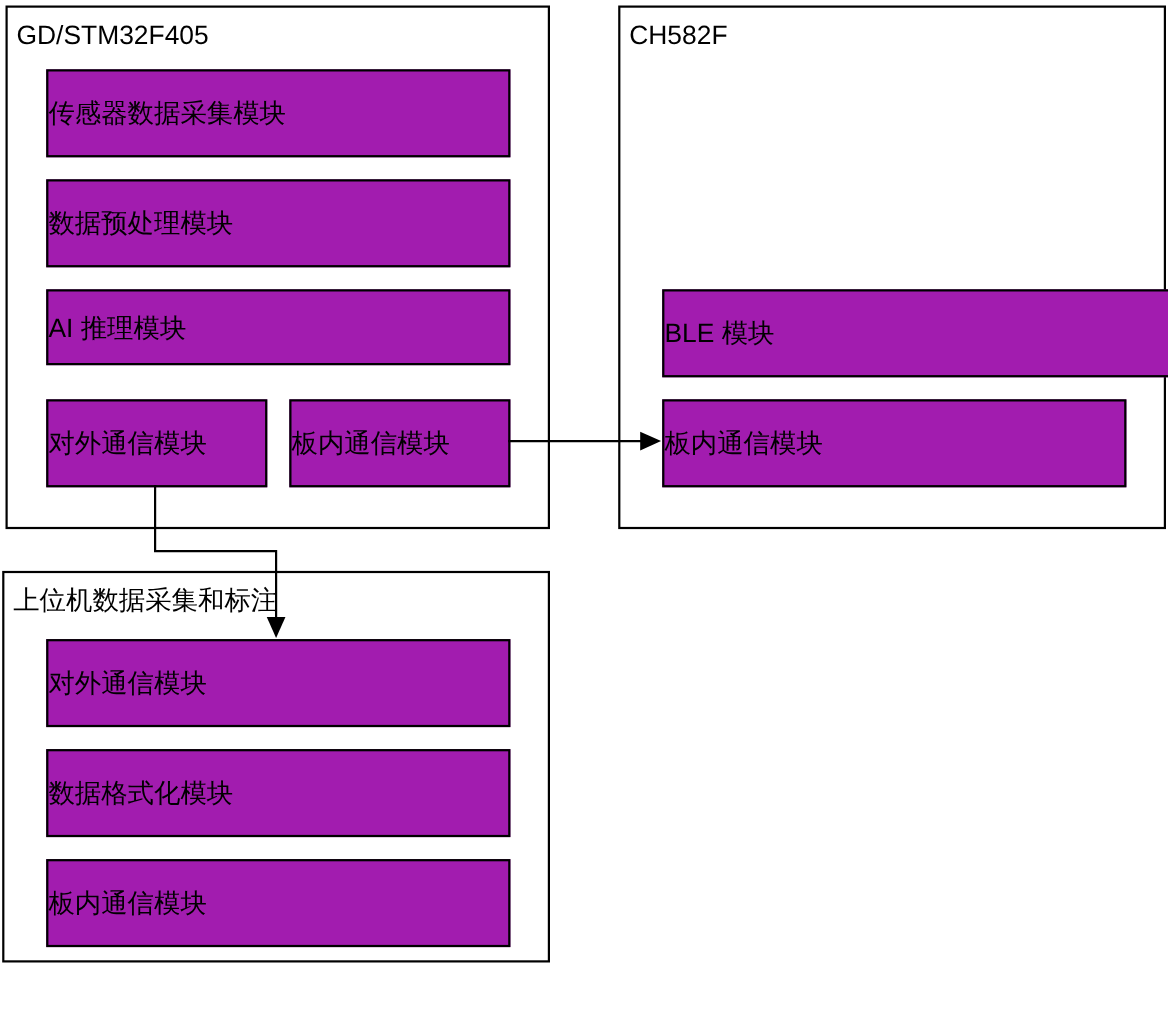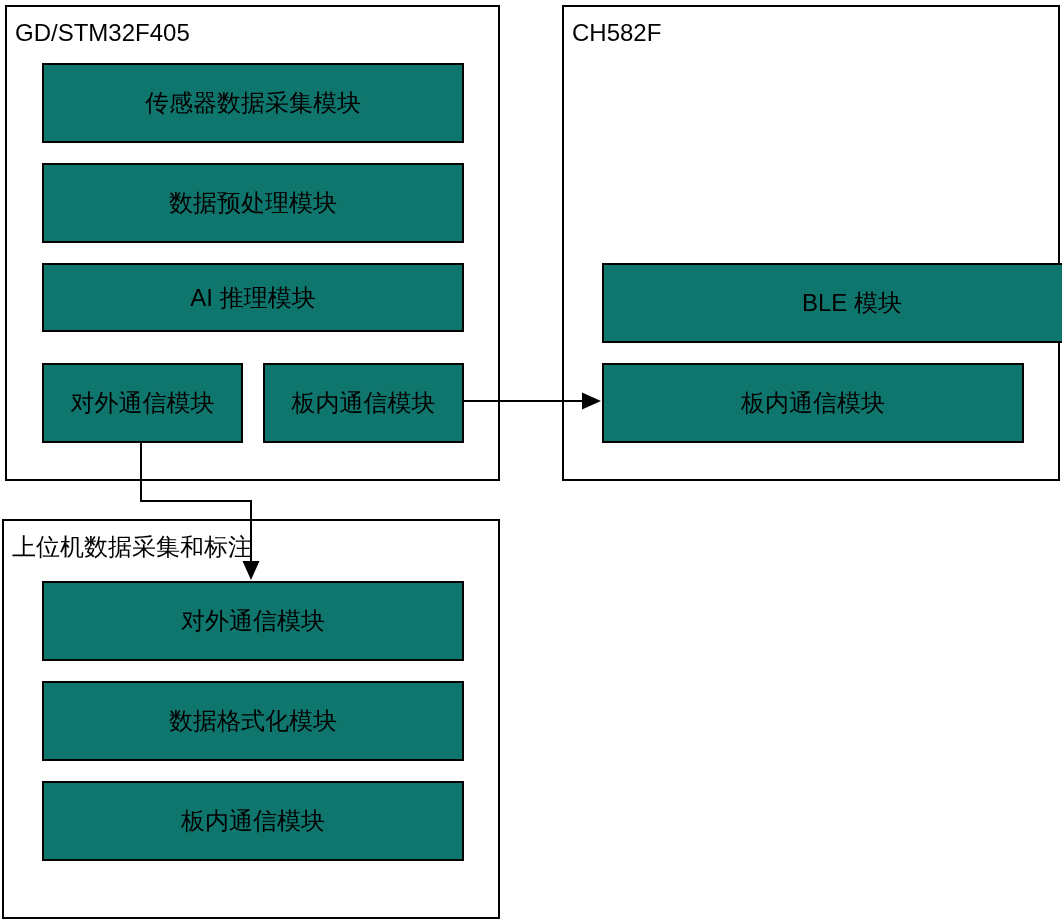--- a/index.html
+++ b/index.html
@@ -27,43 +27,42 @@
     top: 12px;
     left: 8px;
     font-size: 24px;
     line-height: 28px;
     white-space: nowrap;
     color: #000000;
   }
   .module {
     position: absolute;
     border: 2px solid #000000;
-    background: #0f766e;
+    background: #a21caf;
     box-sizing: border-box;
     display: flex;
     align-items: center;
-    justify-content: center;
     font-size: 24px;
     color: #000000;
     text-align: center;
     white-space: nowrap;
   }
   
   #cA { left: 5px;   top: 5px;   width: 495px; height: 476px; }
   #cA .m1 { left: 35px;  top: 56px;  width: 422px; height: 80px; }
   #cA .m2 { left: 35px;  top: 156px; width: 422px; height: 80px; }
   #cA .m3 { left: 35px;  top: 256px; width: 422px; height: 69px; }
   #cA .m4 { left: 35px;  top: 356px; width: 201px; height: 80px; }
   #cA .m5 { left: 256px; top: 356px; width: 201px; height: 80px; }
   
   #cB { left: 562px; top: 5px;   width: 498px; height: 476px; }
   #cB .m1 { left: 38px;  top: 256px; width: 500px; height: 80px; }
   #cB .m2 { left: 38px;  top: 356px; width: 422px; height: 80px; }
   
-  #cC { left: 2px;   top: 519px; width: 498px; height: 400px; }
+  #cC { left: 2px;   top: 519px; width: 498px; height: 356px; }
   #cC .m1 { left: 38px;  top: 60px;  width: 422px; height: 80px; }
   #cC .m2 { left: 38px;  top: 160px; width: 422px; height: 80px; }
   #cC .m3 { left: 38px;  top: 260px; width: 422px; height: 80px; }
   
   .arrow-layer {
     position: absolute;
     left: 0;
     top: 0;
     width: 1062px;
     height: 922px;

